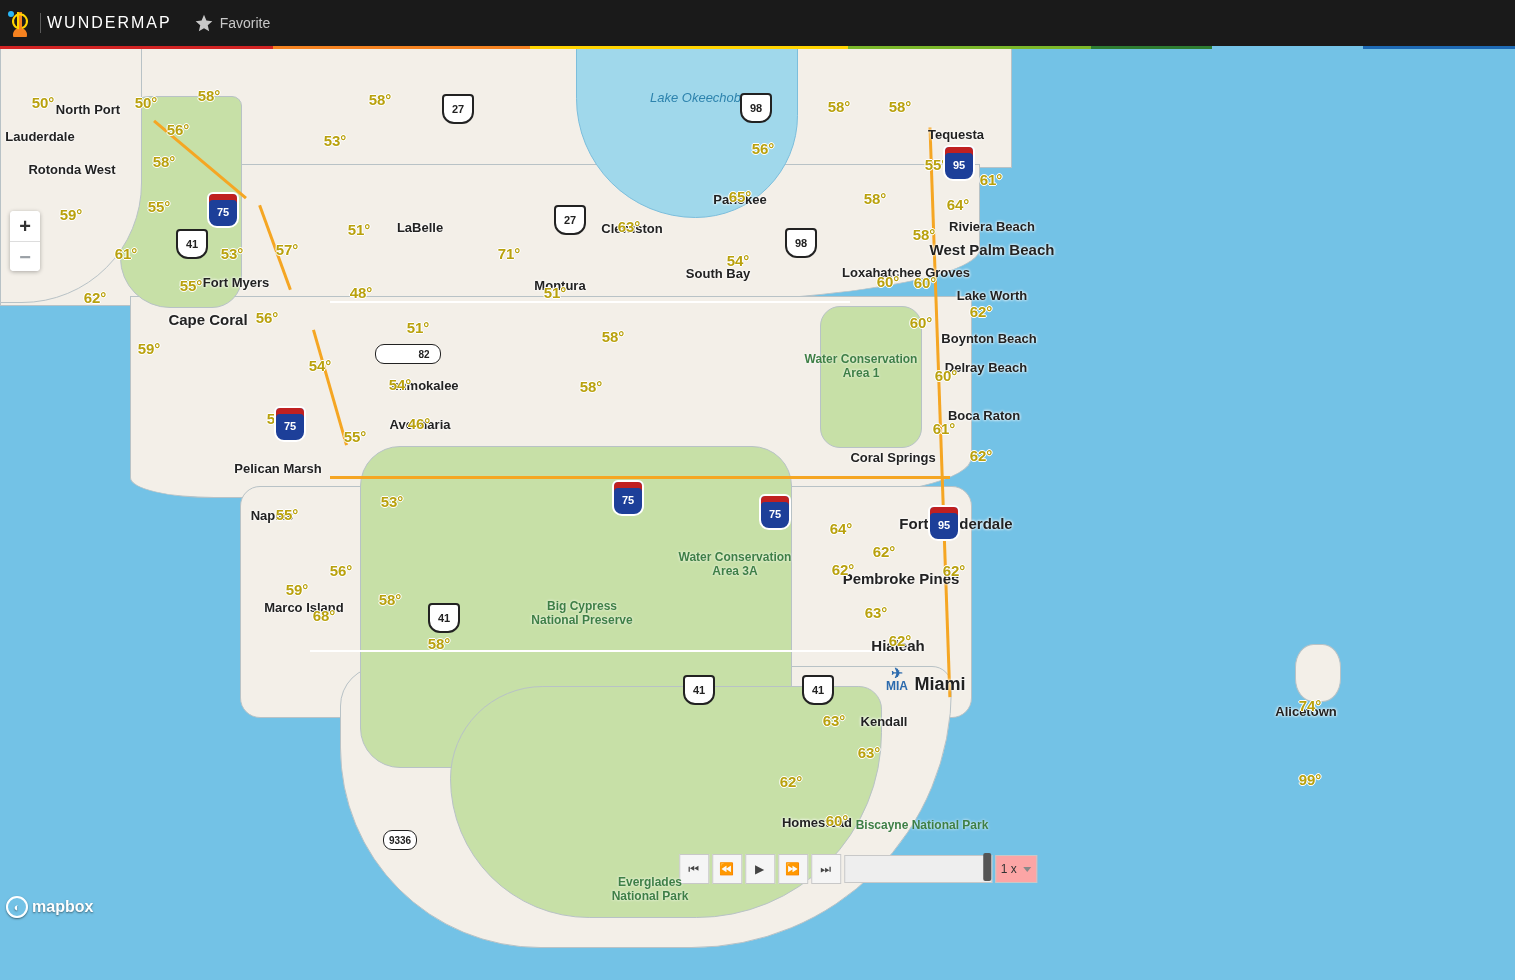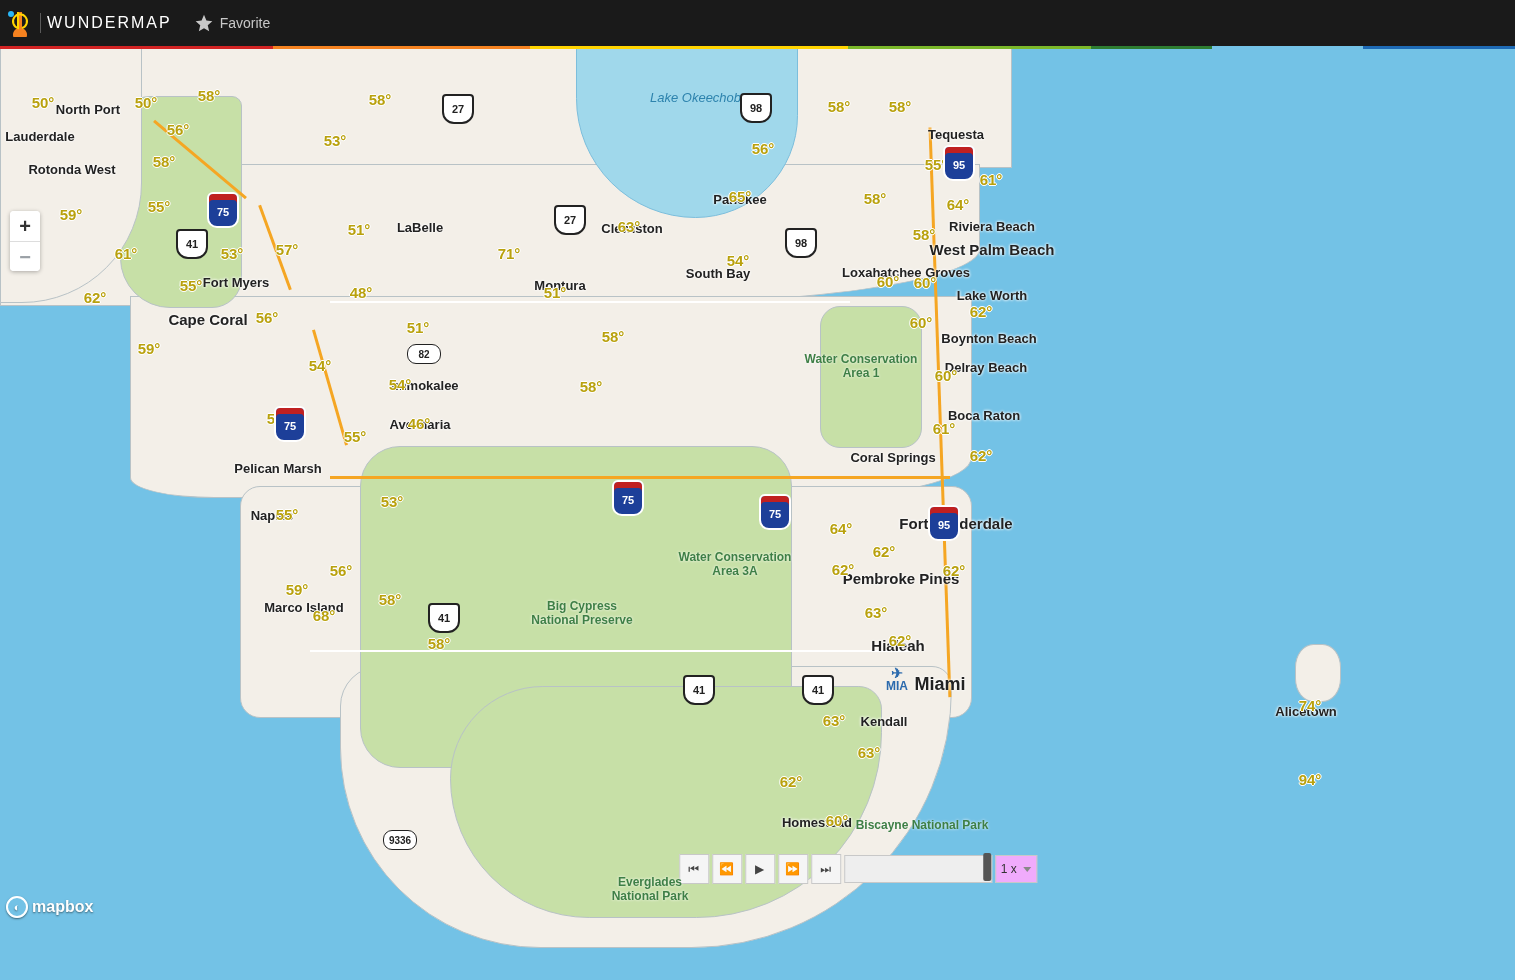--- a/index.html
+++ b/index.html
@@ -138,21 +138,21 @@
   }
   .timeline .track {
     width: 146px; height: 26px; background: #eee; border: 1px solid #c8c8c8;
     position: relative;
   }
   .timeline .handle {
     position: absolute; right: 0; top: -3px; width: 8px; height: 28px;
     background: #555; border-radius: 2px;
   }
   .timeline .speed {
-    width: 40px; height: 26px; background: #f0abfc; border: 1px solid #c8c8c8;
+    width: 40px; height: 26px; background: #fca5a5; border: 1px solid #c8c8c8;
     display: flex; align-items: center; justify-content: center;
     font-size: 12px; color: #333; gap: 6px;
   }
   .timeline .speed::after {
     content: ''; border-left: 4px solid transparent; border-right: 4px solid transparent;
     border-top: 5px solid #888;
   }
 
   .road {
     position: absolute; background: #f5a623; height: 3px;
@@ -328,32 +328,32 @@
       <div class="temp deg" style="left: 341px; top: 524px;">56</div>
       <div class="temp deg" style="left: 297px; top: 543px;">59</div>
       <div class="temp deg" style="left: 390px; top: 553px;">58</div>
       <div class="temp deg" style="left: 876px; top: 566px;">63</div>
       <div class="temp deg" style="left: 324px; top: 569px;">68</div>
       <div class="temp deg" style="left: 439px; top: 597px;">58</div>
       <div class="temp deg" style="left: 900px; top: 594px;">62</div>
       <div class="temp deg" style="left: 834px; top: 674px;">63</div>
       <div class="temp deg" style="left: 869px; top: 706px;">63</div>
       <div class="temp deg" style="left: 791px; top: 735px;">62</div>
-      <div class="temp deg" style="left: 1310px; top: 733px;">94</div>
+      <div class="temp deg" style="left: 1310px; top: 733px;">99</div>
       <div class="temp deg" style="left: 1310px; top: 659px;">74</div>
       <div class="temp deg" style="left: 837px; top: 774px;">60</div>
     </div>
   <div id="shields">
       <div class="shield us" style="left: 458px; top: 63px;">27</div>
       <div class="shield us" style="left: 756px; top: 62px;">98</div>
       <div class="shield interstate" style="left: 223px; top: 164px;">75</div>
       <div class="shield us" style="left: 192px; top: 198px;">41</div>
       <div class="shield us" style="left: 570px; top: 174px;">27</div>
       <div class="shield us" style="left: 801px; top: 197px;">98</div>
-      <div class="shield state" style="left: 424px; top: 308px;">82</div>
+      <div class="shield state" style="left: 408px; top: 308px; padding-left: 32px;">82</div>
       <div class="shield interstate" style="left: 959px; top: 117px;">95</div>
       <div class="shield interstate" style="left: 290px; top: 378px;">75</div>
       <div class="shield interstate" style="left: 628px; top: 452px;">75</div>
       <div class="shield interstate" style="left: 775px; top: 466px;">75</div>
       <div class="shield interstate" style="left: 944px; top: 477px;">95</div>
       <div class="shield us" style="left: 444px; top: 572px;">41</div>
       <div class="shield us" style="left: 699px; top: 644px;">41</div>
       <div class="shield us" style="left: 818px; top: 644px;">41</div>
       <div class="shield state" style="left: 400px; top: 794px;">9336</div>
     </div>

